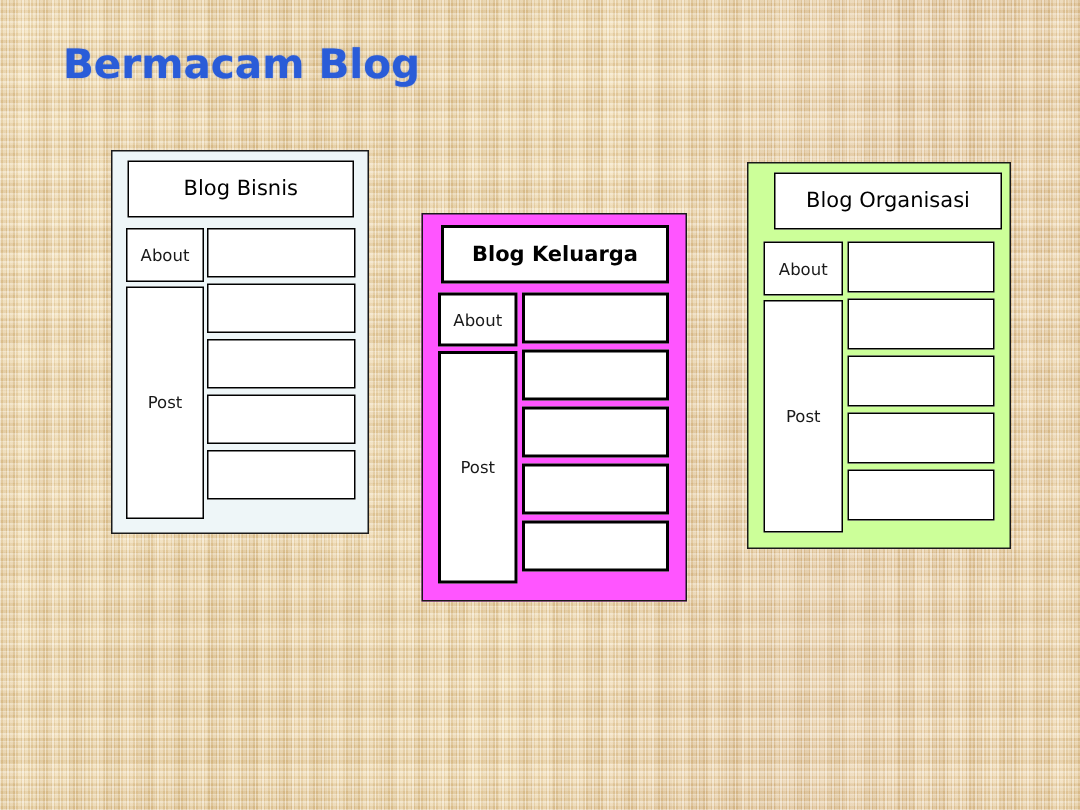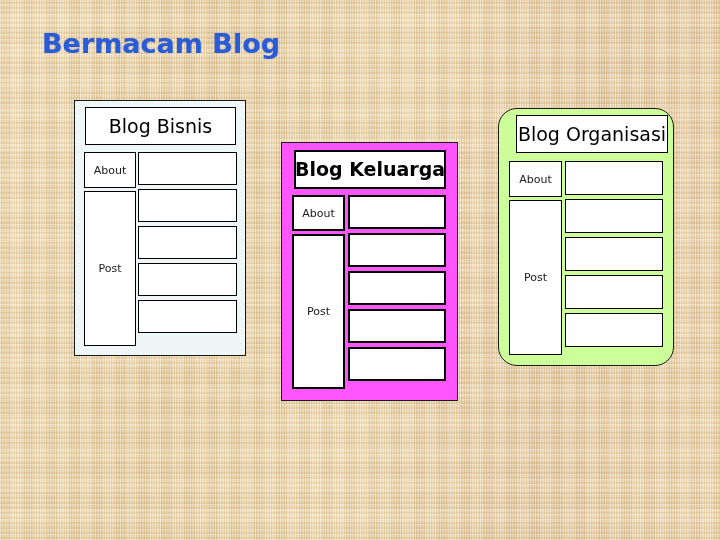--- a/index.html
+++ b/index.html
@@ -87,21 +87,21 @@
     position: absolute;
     background: #ffffff;
     border: 1px solid #000000;
     box-sizing: border-box;
     display: flex;
     align-items: center;
     justify-content: center;
     overflow: visible;
   }
   .panel .title-box .title-text {
-    font-size: 19px;
+    font-size: 14px;
     color: #000000;
     white-space: nowrap;
     line-height: 1;
   }
 
   .panel .about-box,
   .panel .post-box,
   .panel .item-box {
     position: absolute;
     background: #ffffff;
@@ -168,21 +168,21 @@
           </div>
           <div class="post-box" style="left: 10px; top: 91px; width: 53px; height: 155px;">
             <span>Post</span>
           </div>
           <div class="item-box" style="left: 66px; top: 52px; width: 98px; height: 34px;"></div>
           <div class="item-box" style="left: 66px; top: 90px; width: 98px; height: 34px;"></div>
           <div class="item-box" style="left: 66px; top: 128px; width: 98px; height: 34px;"></div>
           <div class="item-box" style="left: 66px; top: 166px; width: 98px; height: 34px;"></div>
           <div class="item-box" style="left: 66px; top: 204px; width: 98px; height: 34px;"></div>
         </div>
-        <div class="panel panel-organisasi" style="left: 498px; top: 108px; width: 176px; height: 258px; background: rgb(204, 255, 153); border-color: rgb(26, 26, 26); border-radius: 19px;">
+        <div class="panel panel-organisasi" style="left: 498px; top: 108px; width: 176px; height: 258px; background: rgb(204, 255, 153); border-color: rgb(26, 26, 26);">
           <div class="title-box" style="left: 17px; top: 6px; width: 152px; height: 38px;">
             <span class="title-text">Blog Organisasi</span>
           </div>
           <div class="about-box" style="left: 10px; top: 52px; width: 53px; height: 36px;">
             <span>About</span>
           </div>
           <div class="post-box" style="left: 10px; top: 91px; width: 53px; height: 155px;">
             <span>Post</span>
           </div>
           <div class="item-box" style="left: 66px; top: 52px; width: 98px; height: 34px;"></div>

